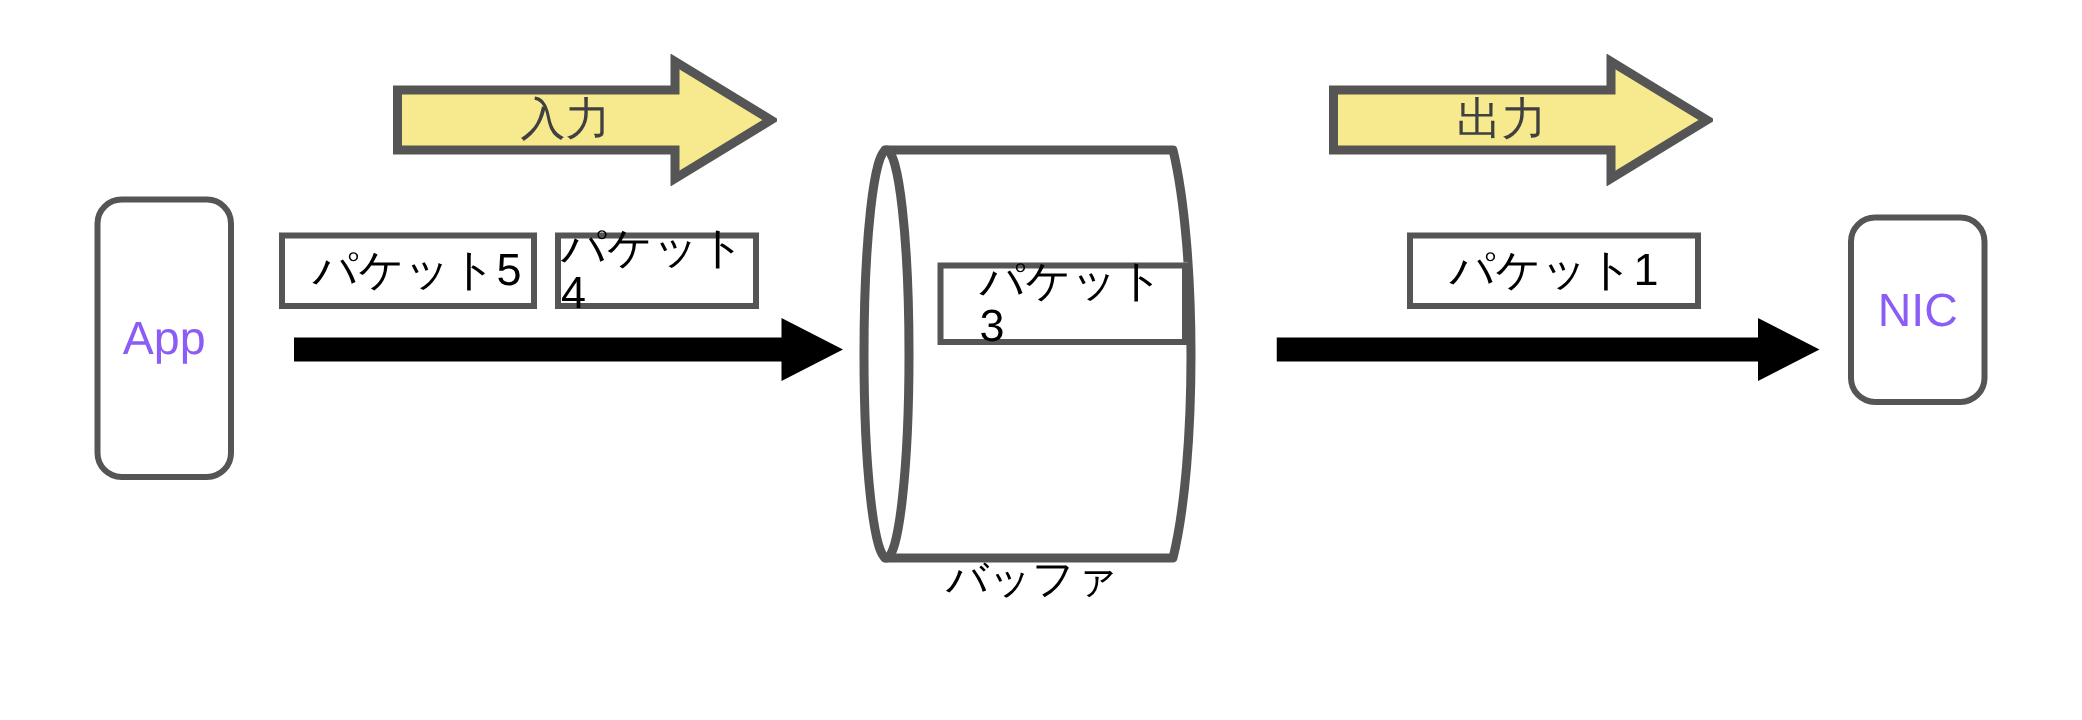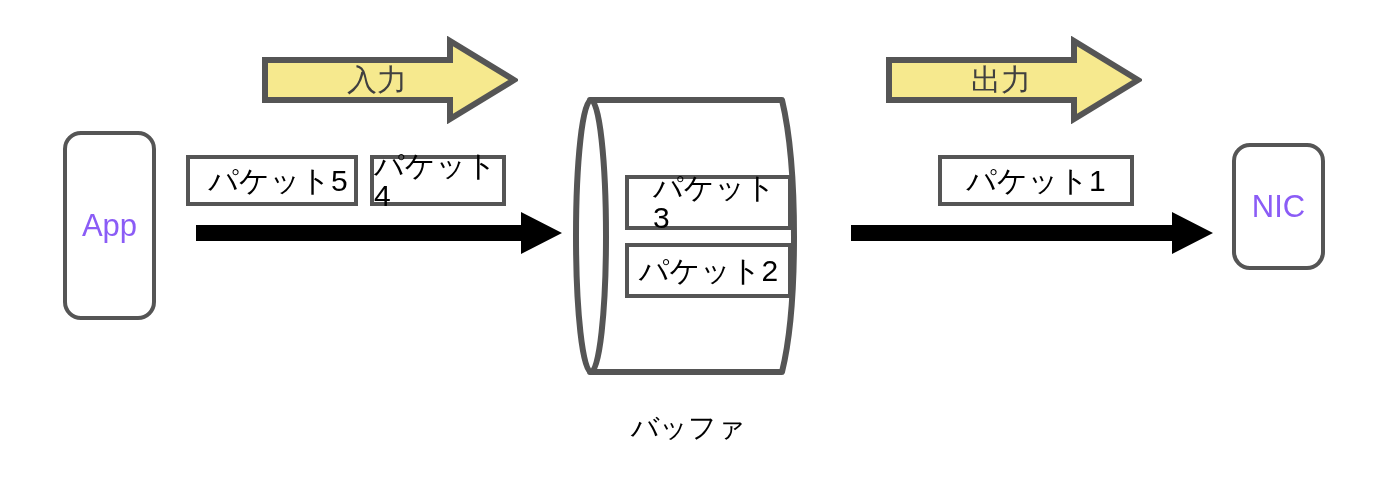--- a/index.html
+++ b/index.html
@@ -49,21 +49,20 @@
   .cyl svg {
     display: block;
   }
   .cyl-label {
     position: absolute;
     color: #000000;
     font-size: 28px;
     line-height: 1;
     text-align: center;
     white-space: nowrap;
-    margin-top: 42px;
   }
   .blk-arrow {
     position: absolute;
   }
   .blk-arrow svg { display: block; }
   .yel-arrow {
     position: absolute;
   }
   .yel-arrow svg { display: block; }
   .yel-label {
@@ -116,23 +115,20 @@
 
       <path d="M 20,8 L 212,8 C 228,75 228,215 212,280 L 20,280" fill="#ffffff" stroke="#555555" stroke-width="6" stroke-linecap="round" stroke-linejoin="round"></path>
 
       <ellipse cx="21" cy="144" rx="15" ry="136" fill="#ffffff" stroke="#555555" stroke-width="6"></ellipse>
     </svg>
   </div>
 
   <div class="pkt-box" style="left:625px; top:175px; width:167px; height:55px;padding-left:24px;">
     <span>パケット3</span>
   </div>
-  <div class="pkt-box" style="left:625px; top:243px; width:167px; height:55px;">
-    <span>パケット2</span>
-  </div>
 
   <div class="cyl-label" style="left:570px; top:372px; width:236px;">バッファ</div>
 
   <div class="pkt-box" style="left:938px; top:155px; width:196px; height:51px;">
     <span>パケット1</span>
   </div>
 
   <div class="blk-arrow" style="left:851px; top:206px; width:364px; height:54px;">
     <svg width="364" height="54" viewBox="0 0 364 54">
       <polygon points="0,19 321,19 321,6 362,27 321,48 321,35 0,35" fill="#000000"></polygon>

